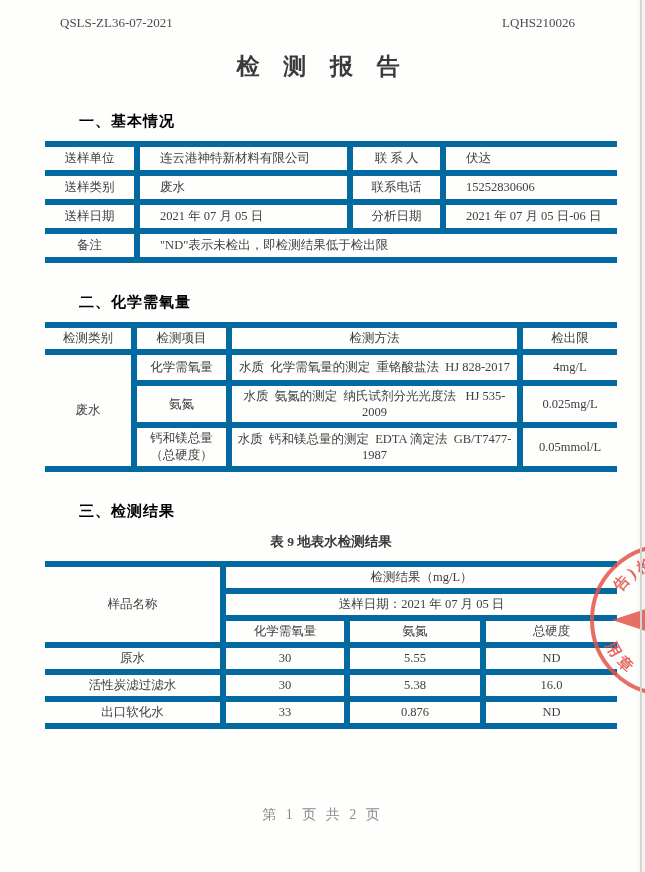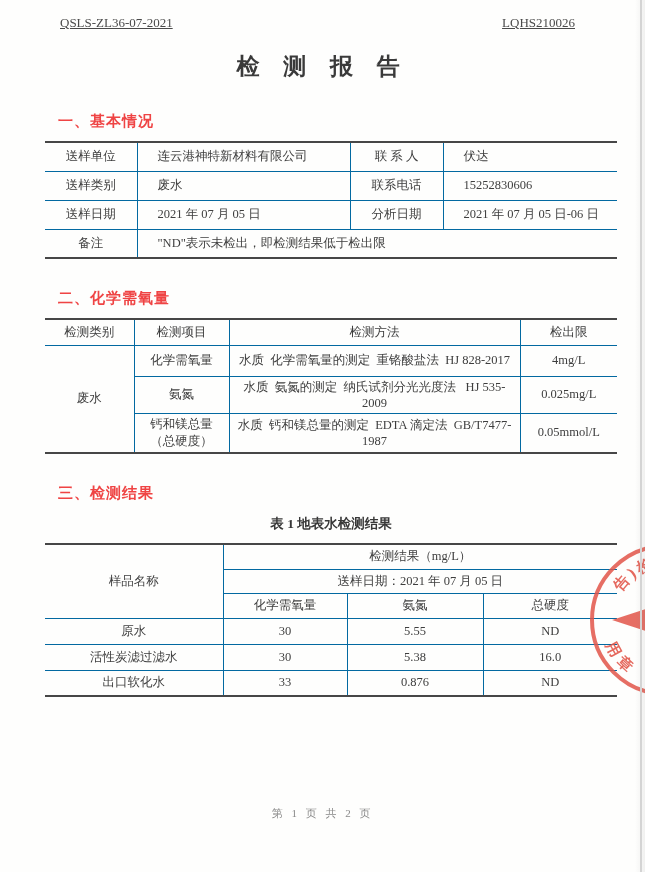--- a/index.html
+++ b/index.html
@@ -11,49 +11,48 @@
     overflow: hidden;
     font-family: "Liberation Serif", "DejaVu Serif", serif;
     color: #3e3e3e;
   }
   .doc-header {
     display: flex;
     justify-content: space-between;
     padding: 15px 70px 0 60px;
     font-size: 13px;
     color: #4a4a4a;
-    text-decoration: underline;
   }
   .report-title {
     margin: 20px 0 15px 0;
     text-align: center;
     font-size: 23px;
     font-weight: bold;
     letter-spacing: 9px;
     color: #3a3a3a;
   }
   .section-heading {
-    margin: 30px 0 0 58px;
+    margin: 30px 0 0 79px;
     font-size: 15px;
     font-weight: bold;
     letter-spacing: 1px;
-    color: #ef4444;
+    color: #000000;
   }
   table.tbl {
     border-collapse: collapse;
     table-layout: fixed;
     width: 572px;
     margin: 10px 0 0 45px;
     border-top: 2px solid #474747;
     border-bottom: 2px solid #474747;
     font-size: 12.5px;
     color: #3e3e3e;
   }
   table.tbl td {
-    border: 1px solid #0369a1;
+    border: 6px solid #0369a1;
     text-align: center;
     vertical-align: middle;
     padding: 2px 4px;
     white-space: pre-wrap;
     overflow: hidden;
   }
   table.tbl td.edge-l { border-left: none; }
   table.tbl td.edge-r { border-right: none; }
   table.tbl td.val { text-align: left; padding-left: 20px; }
   .t1 tr { height: 29px; }
@@ -72,21 +71,21 @@
     font-size: 13.5px;
     font-weight: bold;
     color: #383838;
   }
   .page-footer {
     position: absolute;
     top: 806px;
     left: 0;
     width: 100%;
     text-align: center;
-    font-size: 11px;
+    font-size: 14px;
     letter-spacing: 3px;
     color: #8a8a8a;
   }
   .stamp {
     position: absolute;
     left: 588px;
     top: 533px;
     width: 160px;
     height: 180px;
     pointer-events: none;
@@ -192,21 +191,21 @@
         <td>钙和镁总量
 （总硬度）</td>
         <td>水质  钙和镁总量的测定  EDTA 滴定法  GB/T7477-1987</td>
         <td class="edge-r">0.05mmol/L</td>
       </tr>
     </tbody>
   </table>
 
   <div class="section-heading">三、检测结果</div>
 
-  <div class="results-table-title">表 1 地表水检测结果</div>
+  <div class="results-table-title">表 9 地表水检测结果</div>
 
   <table class="tbl t3">
     <colgroup>
         <col style="width:178px">
         <col style="width:124px">
         <col style="width:136px">
         <col style="width:134px">
       </colgroup>
     <tbody>
       <tr class="h1">

